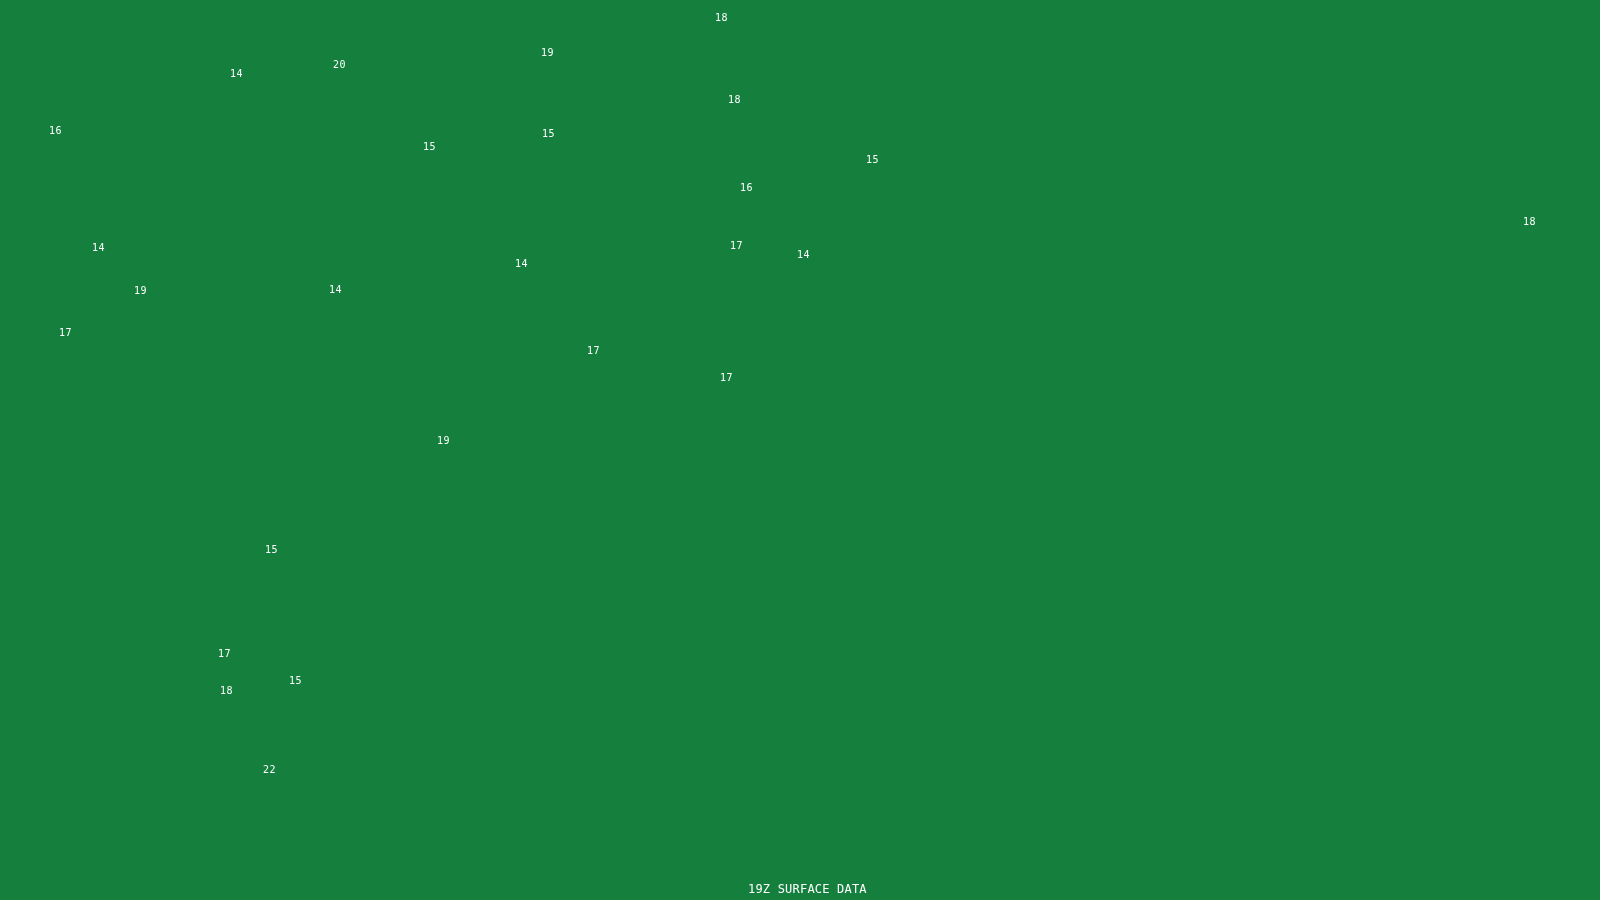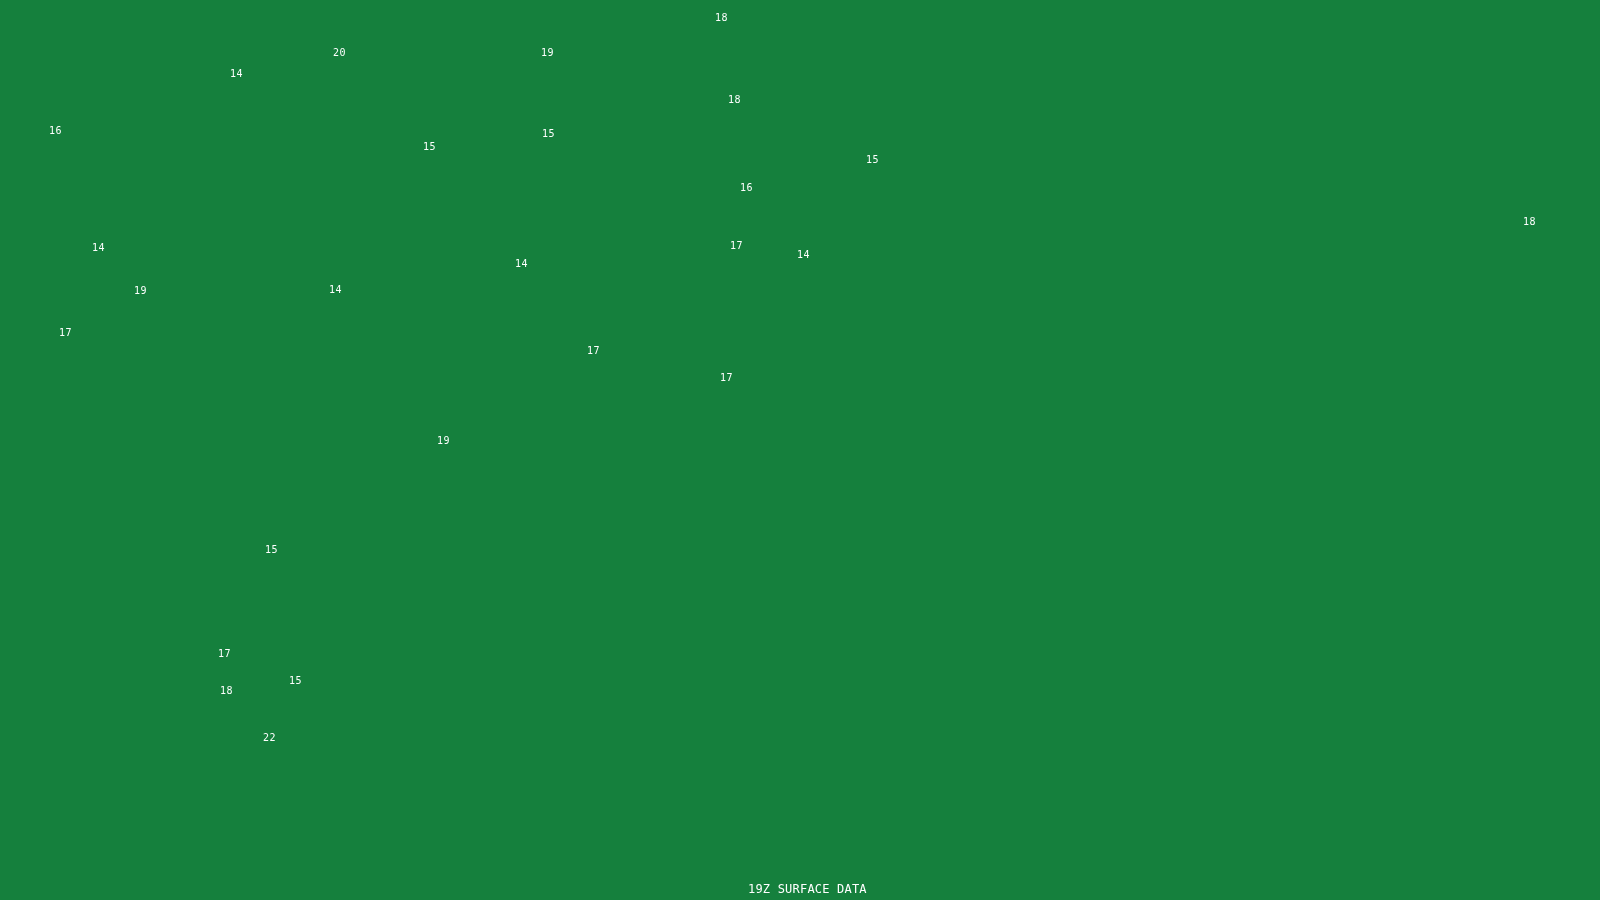--- a/index.html
+++ b/index.html
@@ -36,21 +36,21 @@
     margin-top: 8px;
   }
 </style>
 </head>
 <body>
 
 <div id="screen">
   <div id="stations">
       <span class="station-value" style="left: 715px; top: 13px;">18</span>
       <span class="station-value" style="left: 541px; top: 48px;">19</span>
-      <span class="station-value" style="left: 333px; top: 48px;">20</span>
+      <span class="station-value" style="left: 333px; top: 60px;">20</span>
       <span class="station-value" style="left: 230px; top: 69px;">14</span>
       <span class="station-value" style="left: 728px; top: 95px;">18</span>
       <span class="station-value" style="left: 49px; top: 126px;">16</span>
       <span class="station-value" style="left: 542px; top: 129px;">15</span>
       <span class="station-value" style="left: 423px; top: 142px;">15</span>
       <span class="station-value" style="left: 866px; top: 155px;">15</span>
       <span class="station-value" style="left: 740px; top: 183px;">16</span>
       <span class="station-value" style="left: 1523px; top: 217px;">18</span>
       <span class="station-value" style="left: 730px; top: 241px;">17</span>
       <span class="station-value" style="left: 92px; top: 243px;">14</span>
@@ -59,16 +59,16 @@
       <span class="station-value" style="left: 329px; top: 285px;">14</span>
       <span class="station-value" style="left: 134px; top: 286px;">19</span>
       <span class="station-value" style="left: 59px; top: 328px;">17</span>
       <span class="station-value" style="left: 587px; top: 346px;">17</span>
       <span class="station-value" style="left: 720px; top: 373px;">17</span>
       <span class="station-value" style="left: 437px; top: 436px;">19</span>
       <span class="station-value" style="left: 265px; top: 545px;">15</span>
       <span class="station-value" style="left: 218px; top: 649px;">17</span>
       <span class="station-value" style="left: 289px; top: 676px;">15</span>
       <span class="station-value" style="left: 220px; top: 686px;">18</span>
-      <span class="station-value" style="left: 263px; top: 733px;">22</span>
+      <span class="station-value" style="left: 263px; top: 765px;">22</span>
     </div>
   <div class="plot-title" style="left: 748px; top: 875px;">19Z SURFACE DATA</div>
 </div>
 
 </body></html>

